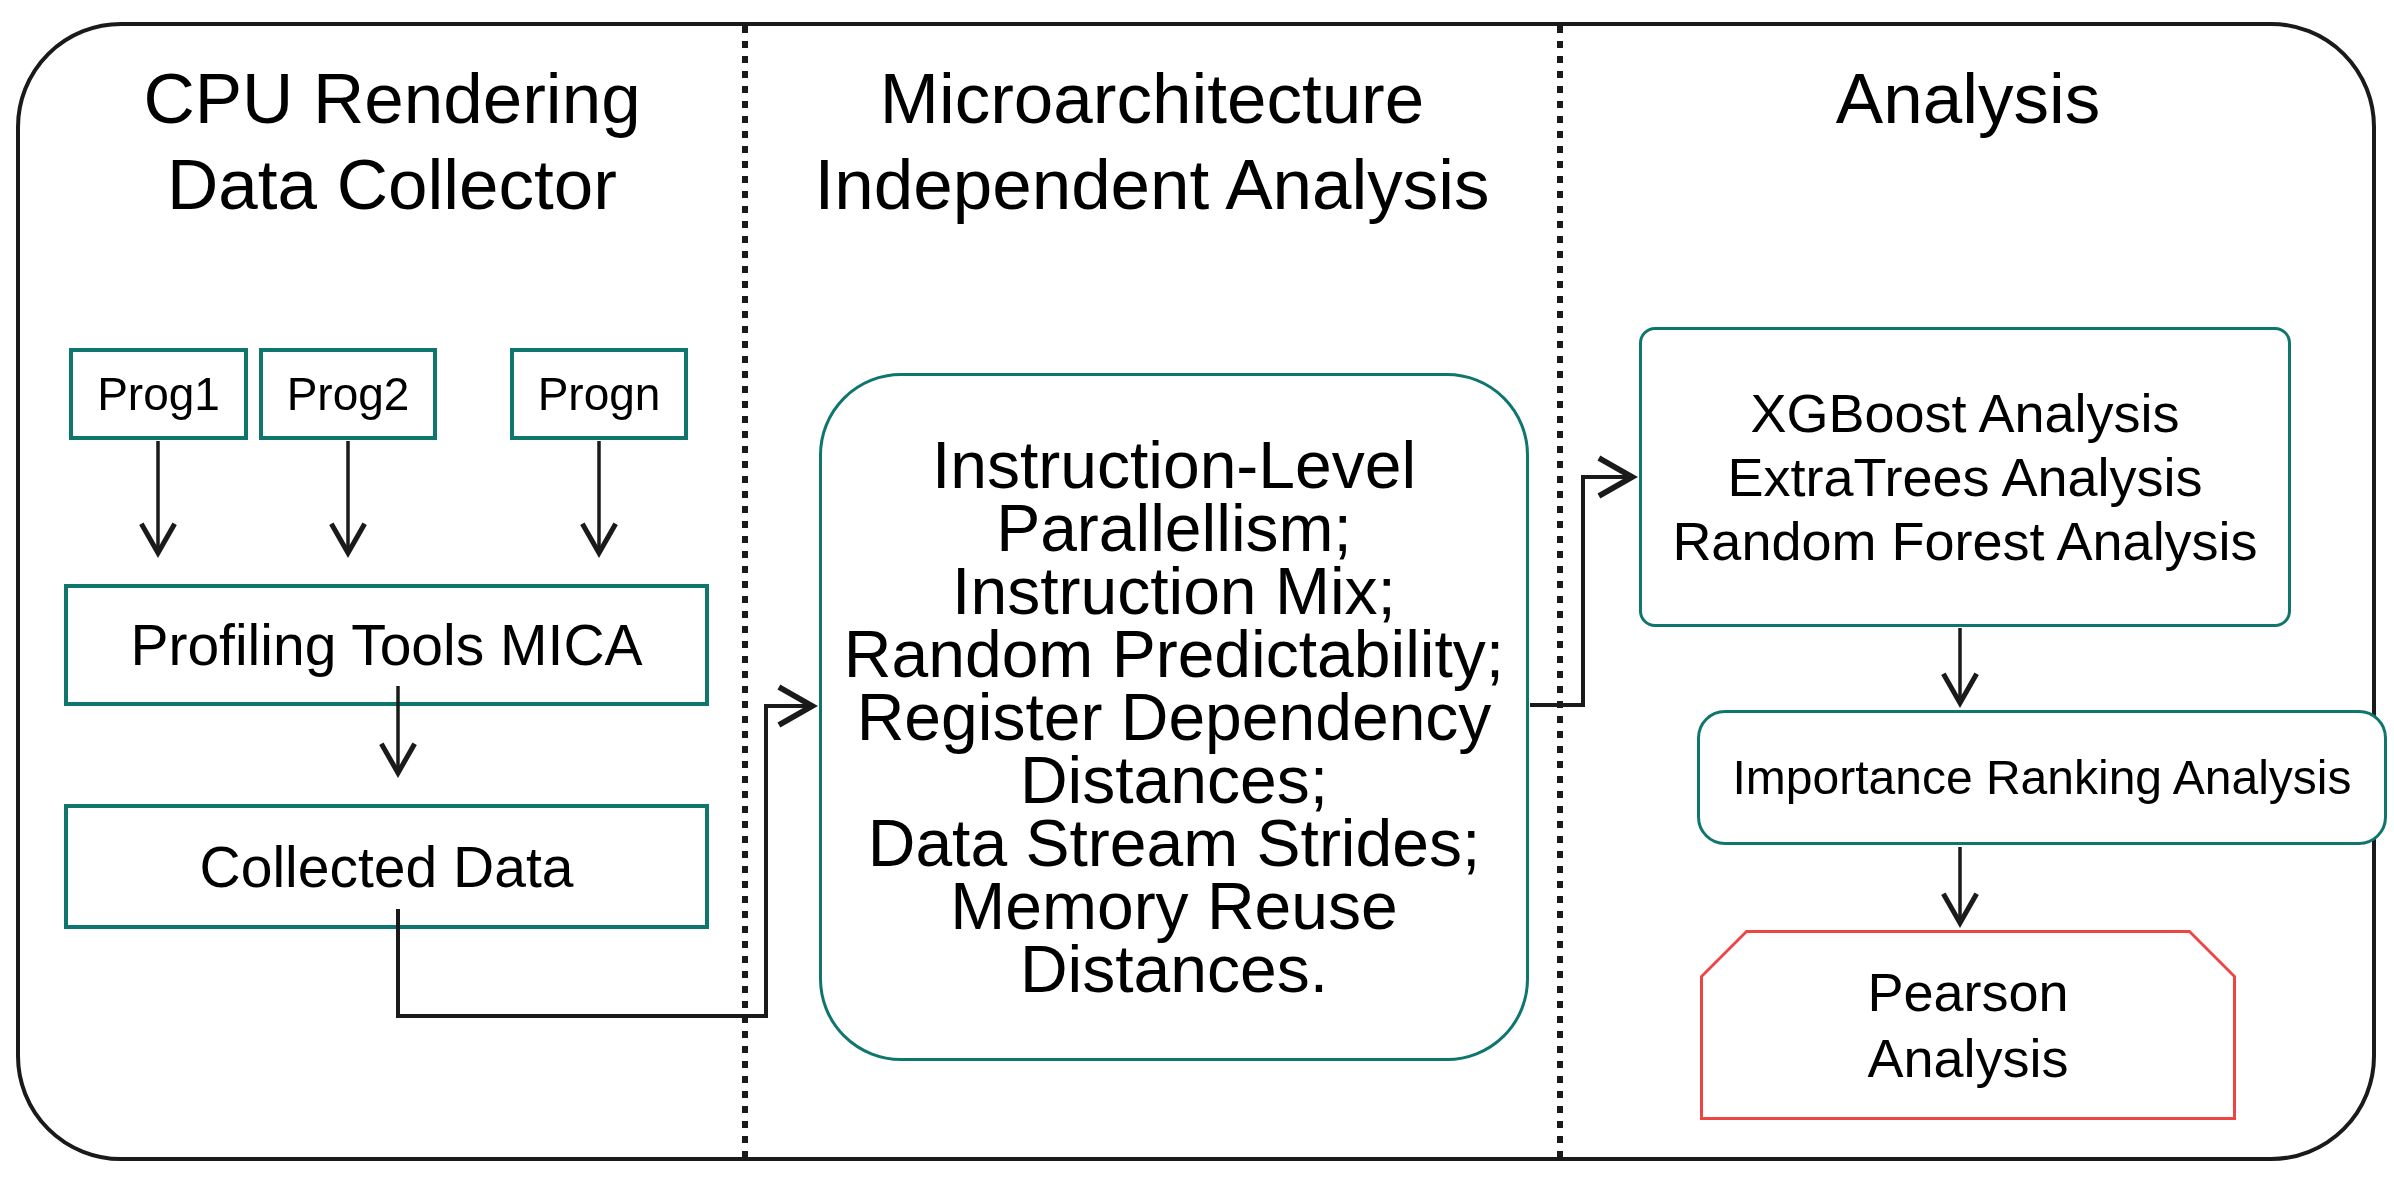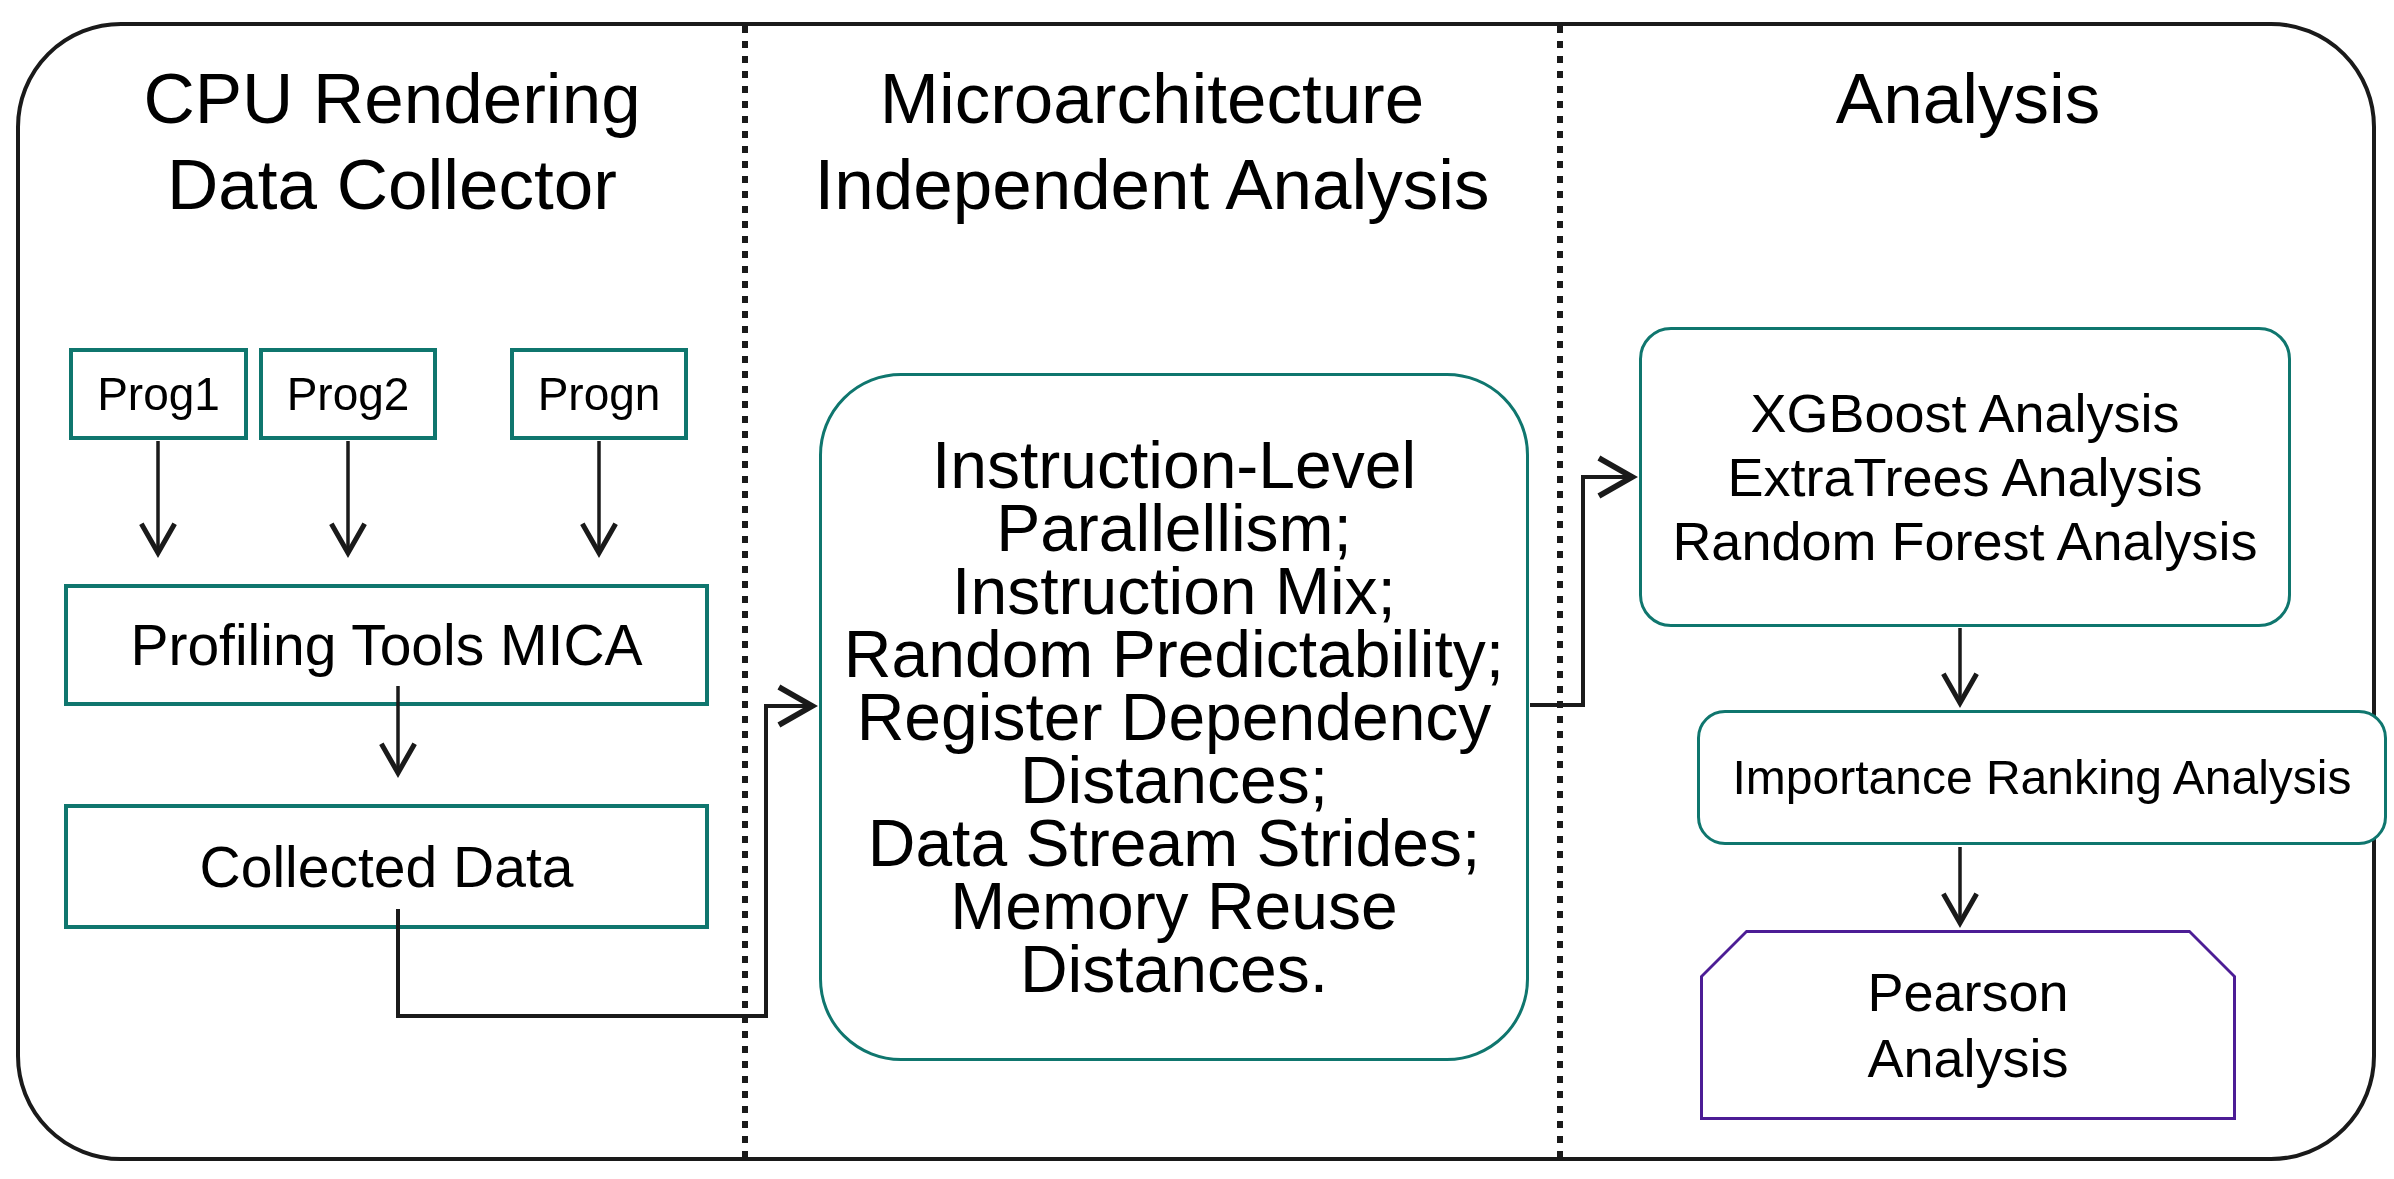--- a/index.html
+++ b/index.html
@@ -67,37 +67,37 @@
     border-width: 3.5px;
     border-radius: 82px;
     flex-direction: column;
     font-size: 66px;
     line-height: 63px;
   }
   .mlbox {
     left: 1639px; top: 327px;
     width: 652px; height: 300px;
     border-width: 3.5px;
-    border-radius: 32px;
+    border-radius: 16px;
     flex-direction: column;
     font-size: 54px;
     line-height: 64px;
   }
   .importance {
     left: 1697px; top: 710px;
     width: 690px; height: 135px;
     border-width: 3.5px;
     border-radius: 28px;
     font-size: 48px;
   }
   .pearson {
     position: absolute;
     left: 1700px; top: 930px;
     width: 536px; height: 190px;
-    background: #4c1d95;
+    background: #ef4444;
     clip-path: polygon(46px 0, 490px 0, 536px 46px, 536px 100%, 0 100%, 0 46px);
   }
   .pearson-inner {
     position: absolute;
     inset: 3px;
     background: #ffffff;
     clip-path: polygon(44px 0, 486px 0, 530px 44px, 530px 100%, 0 100%, 0 44px);
     display: flex;
     flex-direction: column;
     align-items: center;

